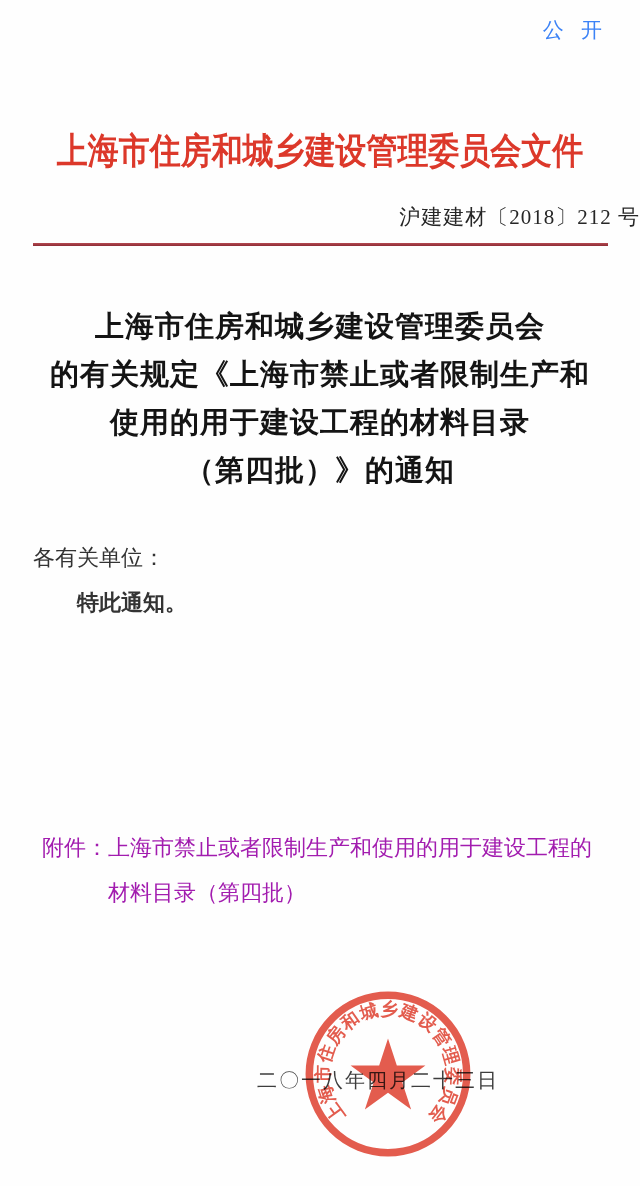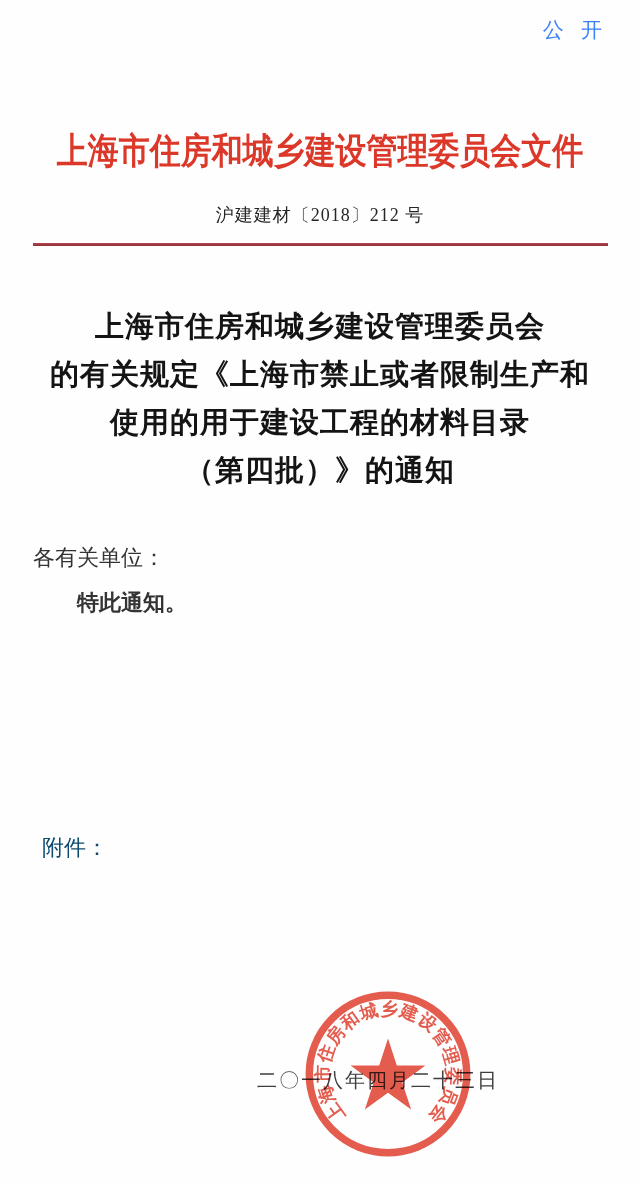--- a/index.html
+++ b/index.html
@@ -17,42 +17,42 @@
     white-space:nowrap;
   }
   .banner{
     position:absolute;top:127px;left:0;right:0;
     text-align:center;color:#dc382a;
     font-size:36px;font-weight:bold;white-space:nowrap;
     transform:scaleX(0.86);transform-origin:center;
   }
   .doc-number{
     position:absolute;top:203px;left:0;right:0;
-    text-align:center;font-size:18px;color:#262626;letter-spacing:1px;
+    text-align:right;font-size:21px;color:#262626;letter-spacing:1px;
   }
   .red-rule{
     position:absolute;top:243px;left:33px;right:32px;height:3px;
     background:linear-gradient(#b44a52,#8d2b34);
   }
   .doc-title{
     position:absolute;top:302px;left:0;right:0;
     text-align:center;font-size:29px;font-weight:bold;color:#141414;
     line-height:48px;letter-spacing:1px;
   }
   .body-block{
     position:absolute;top:535px;left:33px;right:32px;
     font-size:22px;line-height:45px;color:#333;text-align:justify;
   }
   .body-block p{margin:0;}
   .salutation{text-indent:0;}
   .para{text-indent:2em;margin-top:4px !important;}
   .closing{text-indent:2em;font-weight:bold;}
   .attachment{
     position:absolute;top:825px;left:42px;
-    display:flex;font-size:22px;line-height:45px;color:#0c4a6e;
+    display:flex;font-size:22px;line-height:45px;color:#a21caf;
   }
   .att-text{width:490px;}
   .sign-area{position:absolute;left:0;top:960px;width:640px;height:226px;}
   .date{
     position:absolute;top:107px;left:257px;
     font-size:20px;letter-spacing:2px;color:#3d3d3d;white-space:nowrap;
   }
   .seal{
     position:absolute;left:299px;top:25px;
     width:178px;height:178px;
@@ -79,20 +79,21 @@
     <div>（第四批）》的通知</div>
   </div>
 
   <div class="body-block">
     <p class="salutation">各有关单位：</p>
     <p class="closing">特此通知。</p>
   </div>
 
   <div class="attachment">
     <span class="att-label">附件：</span>
+    <span class="att-text">上海市禁止或者限制生产和使用的用于建设工程的材料目录（第四批）</span>
   </div>
 
   <div class="sign-area">
     <div class="date">二〇一八年四月二十三日</div>
 
     <svg class="seal" viewBox="0 0 190 190" xmlns="http://www.w3.org/2000/svg">
       <defs>
         <path id="sealArc" d="M 50.5 139.5 A 63 63 0 1 1 139.5 139.5" fill="none"></path>
       </defs>
       <circle cx="95" cy="95" r="84" fill="none" stroke="#e14a3a" stroke-width="8"></circle>

